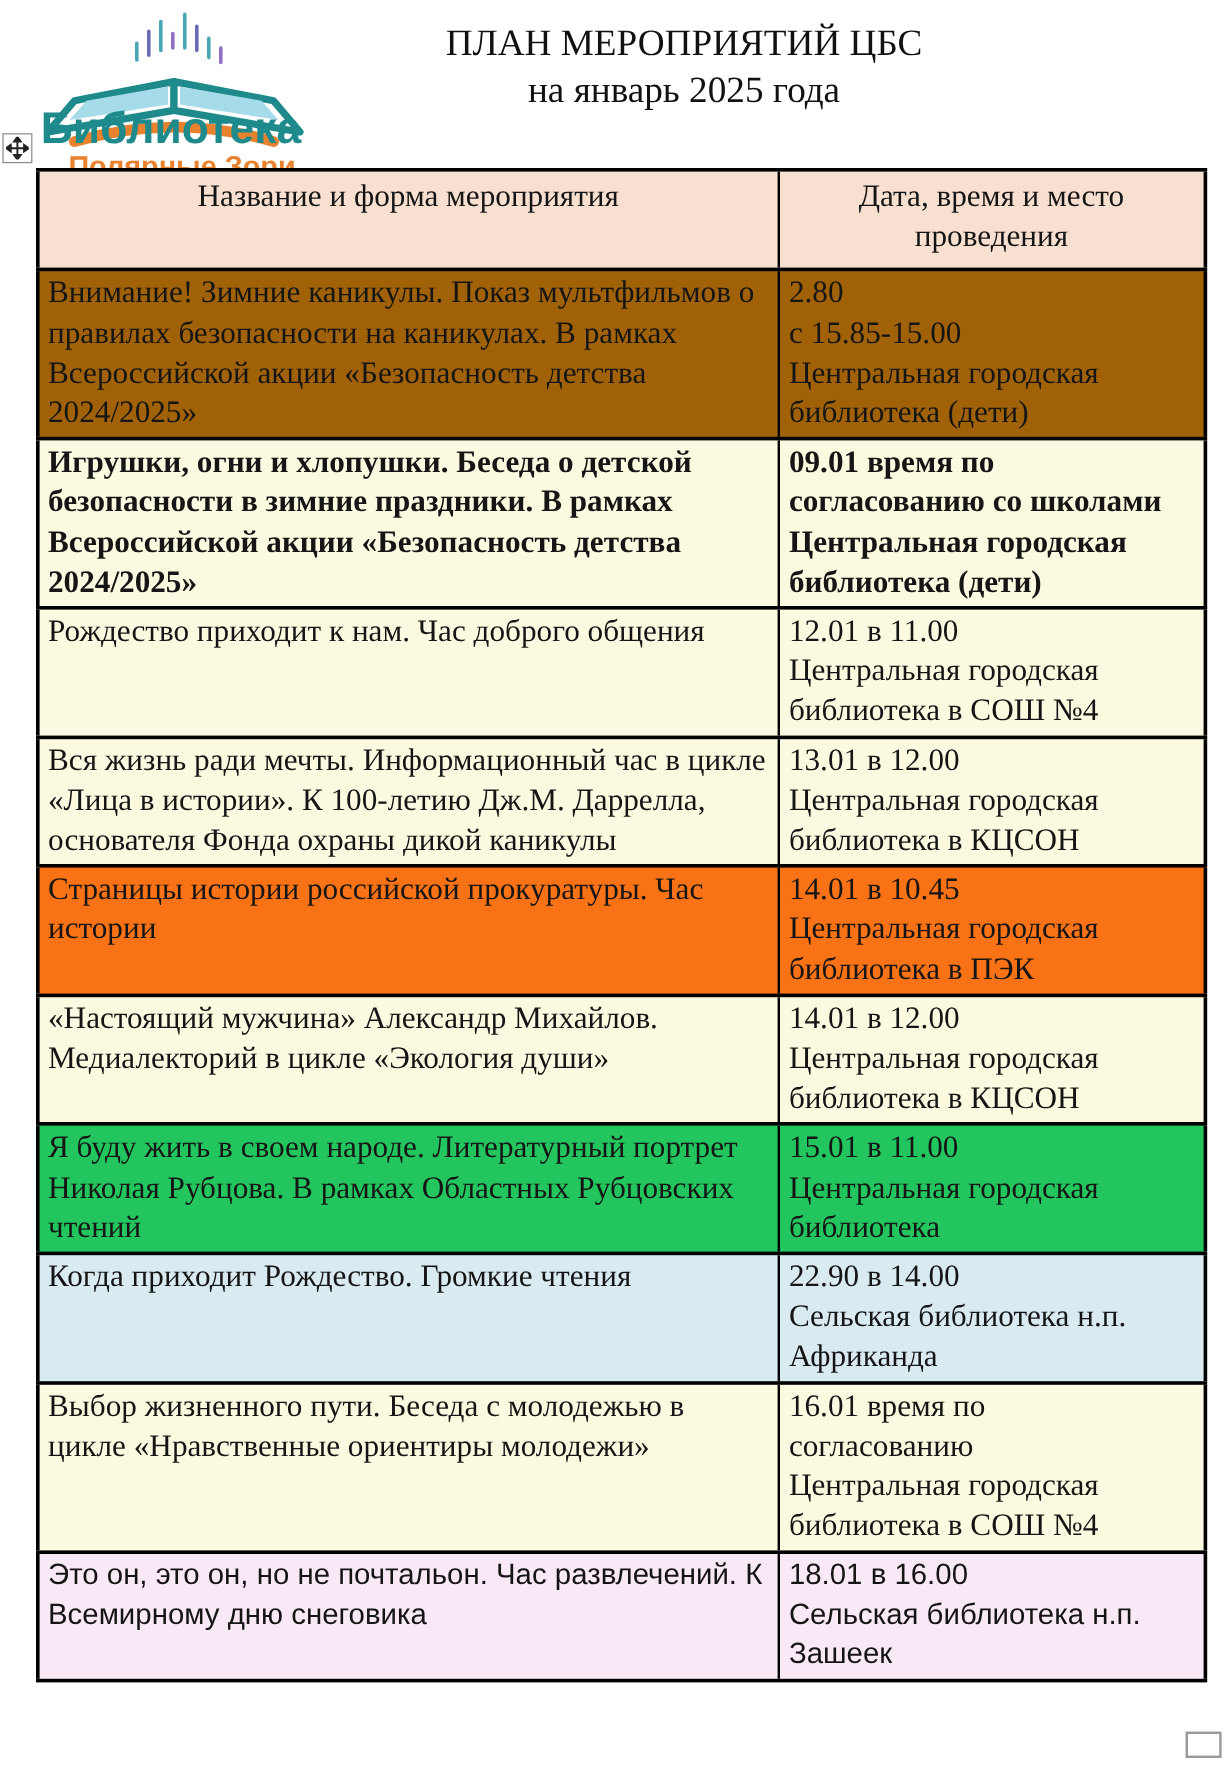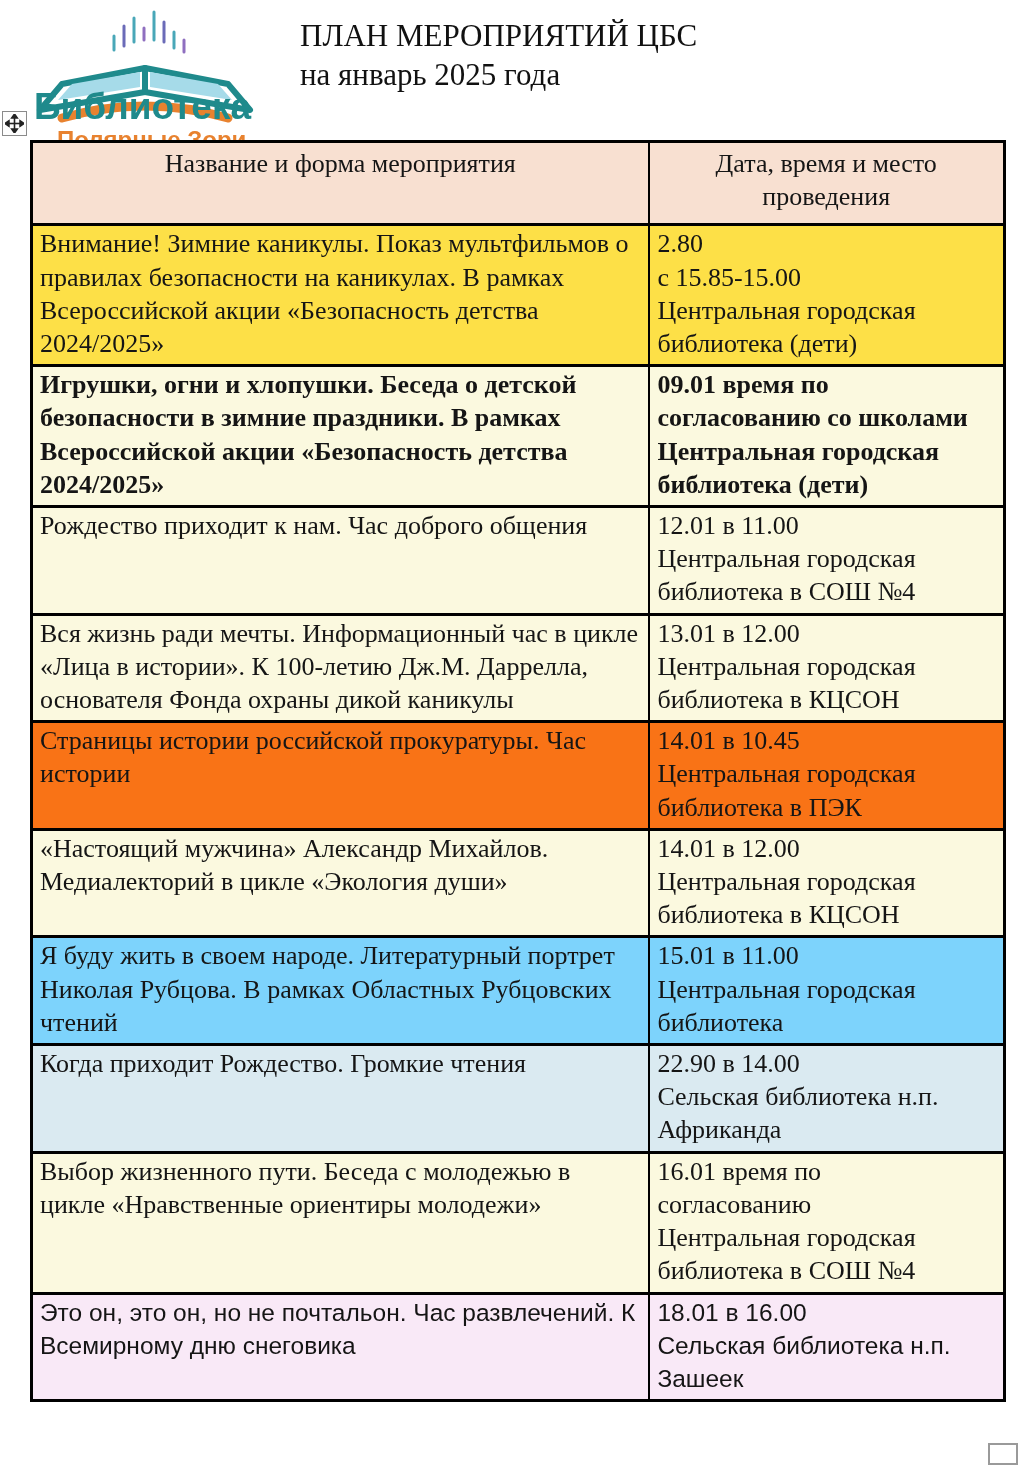--- a/index.html
+++ b/index.html
@@ -25,21 +25,21 @@
   .logo-subtitle {
     position: absolute; left: 45px; top: 122px;
     font-family: "Liberation Sans", sans-serif;
     font-weight: bold; font-size: 24px; color: #e8822f;
     white-space: nowrap;
   }
 
   
   .doc-title {
     position: absolute; left: 300px; top: 16px; width: 540px;
-    font-size: 31px; line-height: 39px; color: #111;
+    text-align: center; font-size: 31px; line-height: 39px; color: #111;
   }
 
   
   .move-handle {
     position: absolute; left: 2px; top: 111px; width: 25px; height: 25px;
     background: #fdfdfd; border: 1px solid #8a8a8a;
     display: flex; align-items: center; justify-content: center;
   }
   .resize-handle {
     position: absolute; left: 988px; top: 1443px; width: 30px; height: 22px;
@@ -121,21 +121,21 @@
 </div>
 
 <table class="events">
   <thead>
     <tr style="background: rgb(248, 224, 209);">
       <th class="event-cell">Название и форма мероприятия</th>
       <th class="when-cell">Дата, время и место проведения</th>
     </tr>
   </thead>
   <tbody>
-      <tr style="background: #fde047;">
+      <tr style="background: #a16207;">
         <td class="event-cell">Внимание! Зимние каникулы. Показ мультфильмов о правилах безопасности на каникулах. В рамках Всероссийской акции «Безопасность детства 2024/2025»</td>
         <td class="when-cell">
           <div>2.80</div>
           <div>с 15.85-15.00</div>
           <div>Центральная городская</div>
           <div>библиотека (дети)</div>
         </td>
       </tr>
       <tr style="background: rgb(251, 249, 223); font-weight: bold;">
         <td class="event-cell">Игрушки, огни и хлопушки. Беседа о детской безопасности в зимние праздники. В рамках Всероссийской акции «Безопасность детства 2024/2025»</td>
@@ -171,21 +171,21 @@
         </td>
       </tr>
       <tr style="background: rgb(251, 249, 223);">
         <td class="event-cell">«Настоящий мужчина» Александр Михайлов. Медиалекторий в цикле «Экология души»</td>
         <td class="when-cell">
           <div>14.01 в 12.00</div>
           <div>Центральная городская</div>
           <div>библиотека в КЦСОН</div>
         </td>
       </tr>
-      <tr style="background: #7dd3fc;">
+      <tr style="background: #22c55e;">
         <td class="event-cell">Я буду жить в своем народе. Литературный портрет Николая Рубцова. В рамках Областных Рубцовских чтений</td>
         <td class="when-cell">
           <div>15.01 в 11.00</div>
           <div>Центральная городская</div>
           <div>библиотека</div>
         </td>
       </tr>
       <tr style="background: rgb(218, 234, 241);">
         <td class="event-cell">Когда приходит Рождество. Громкие чтения</td>
         <td class="when-cell">

